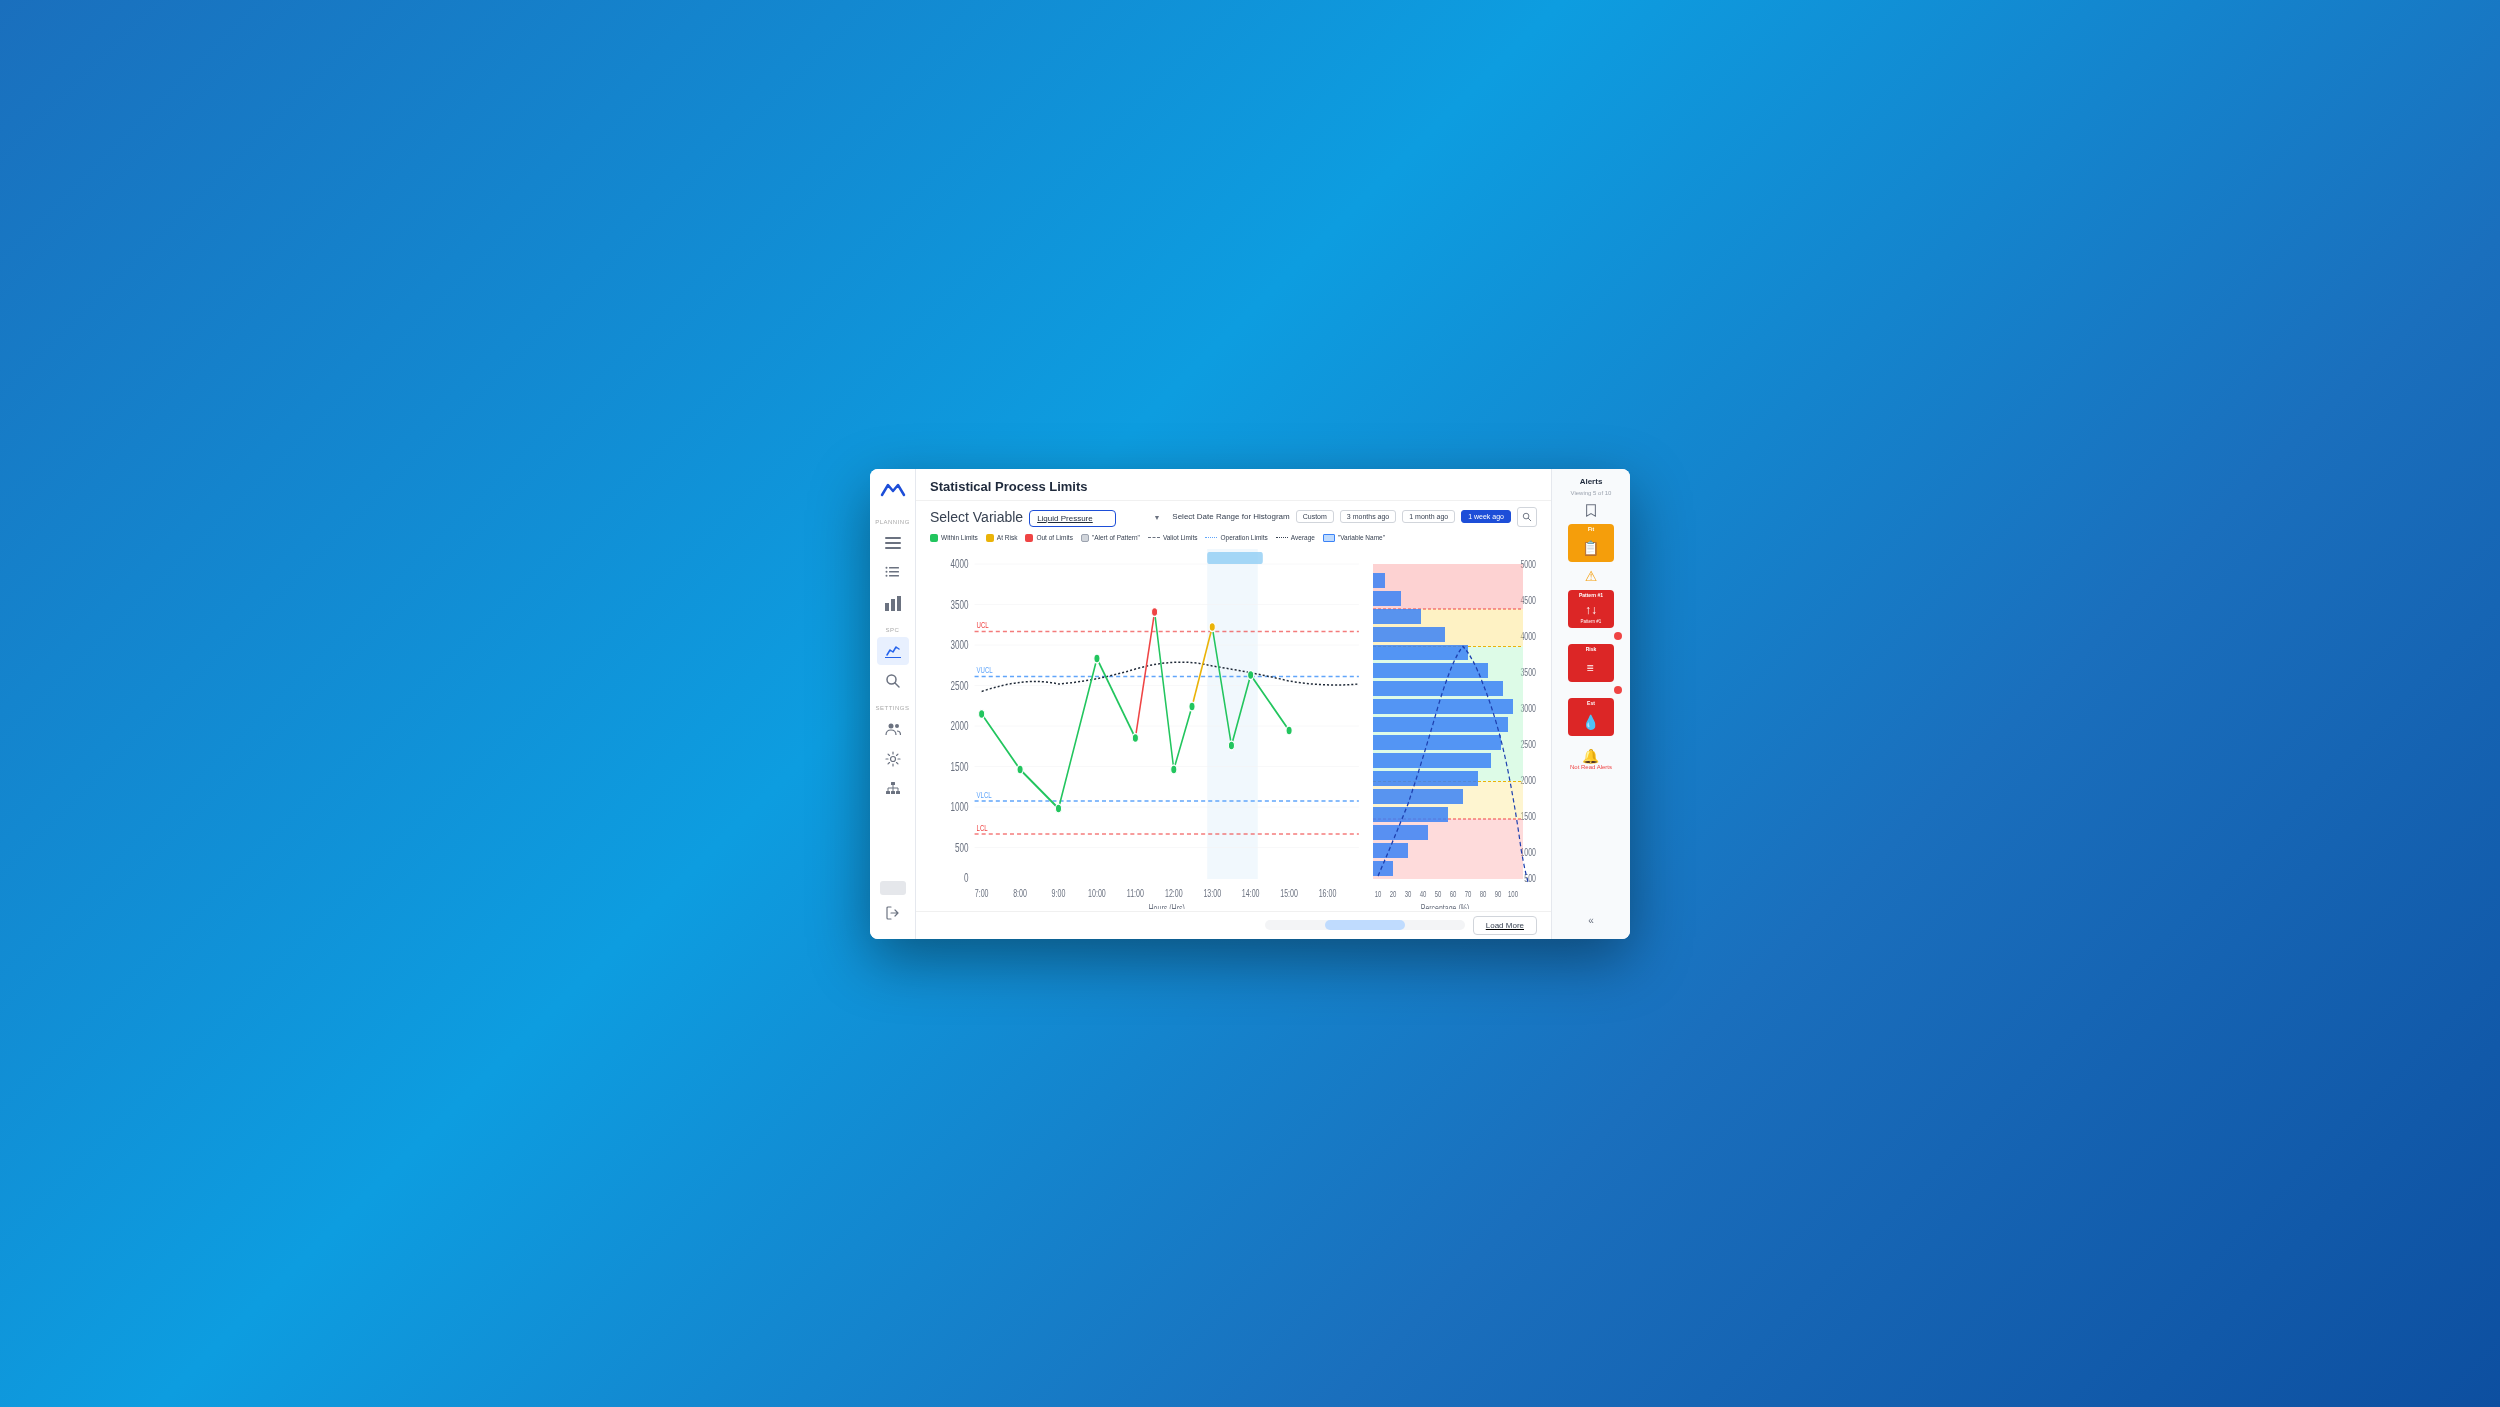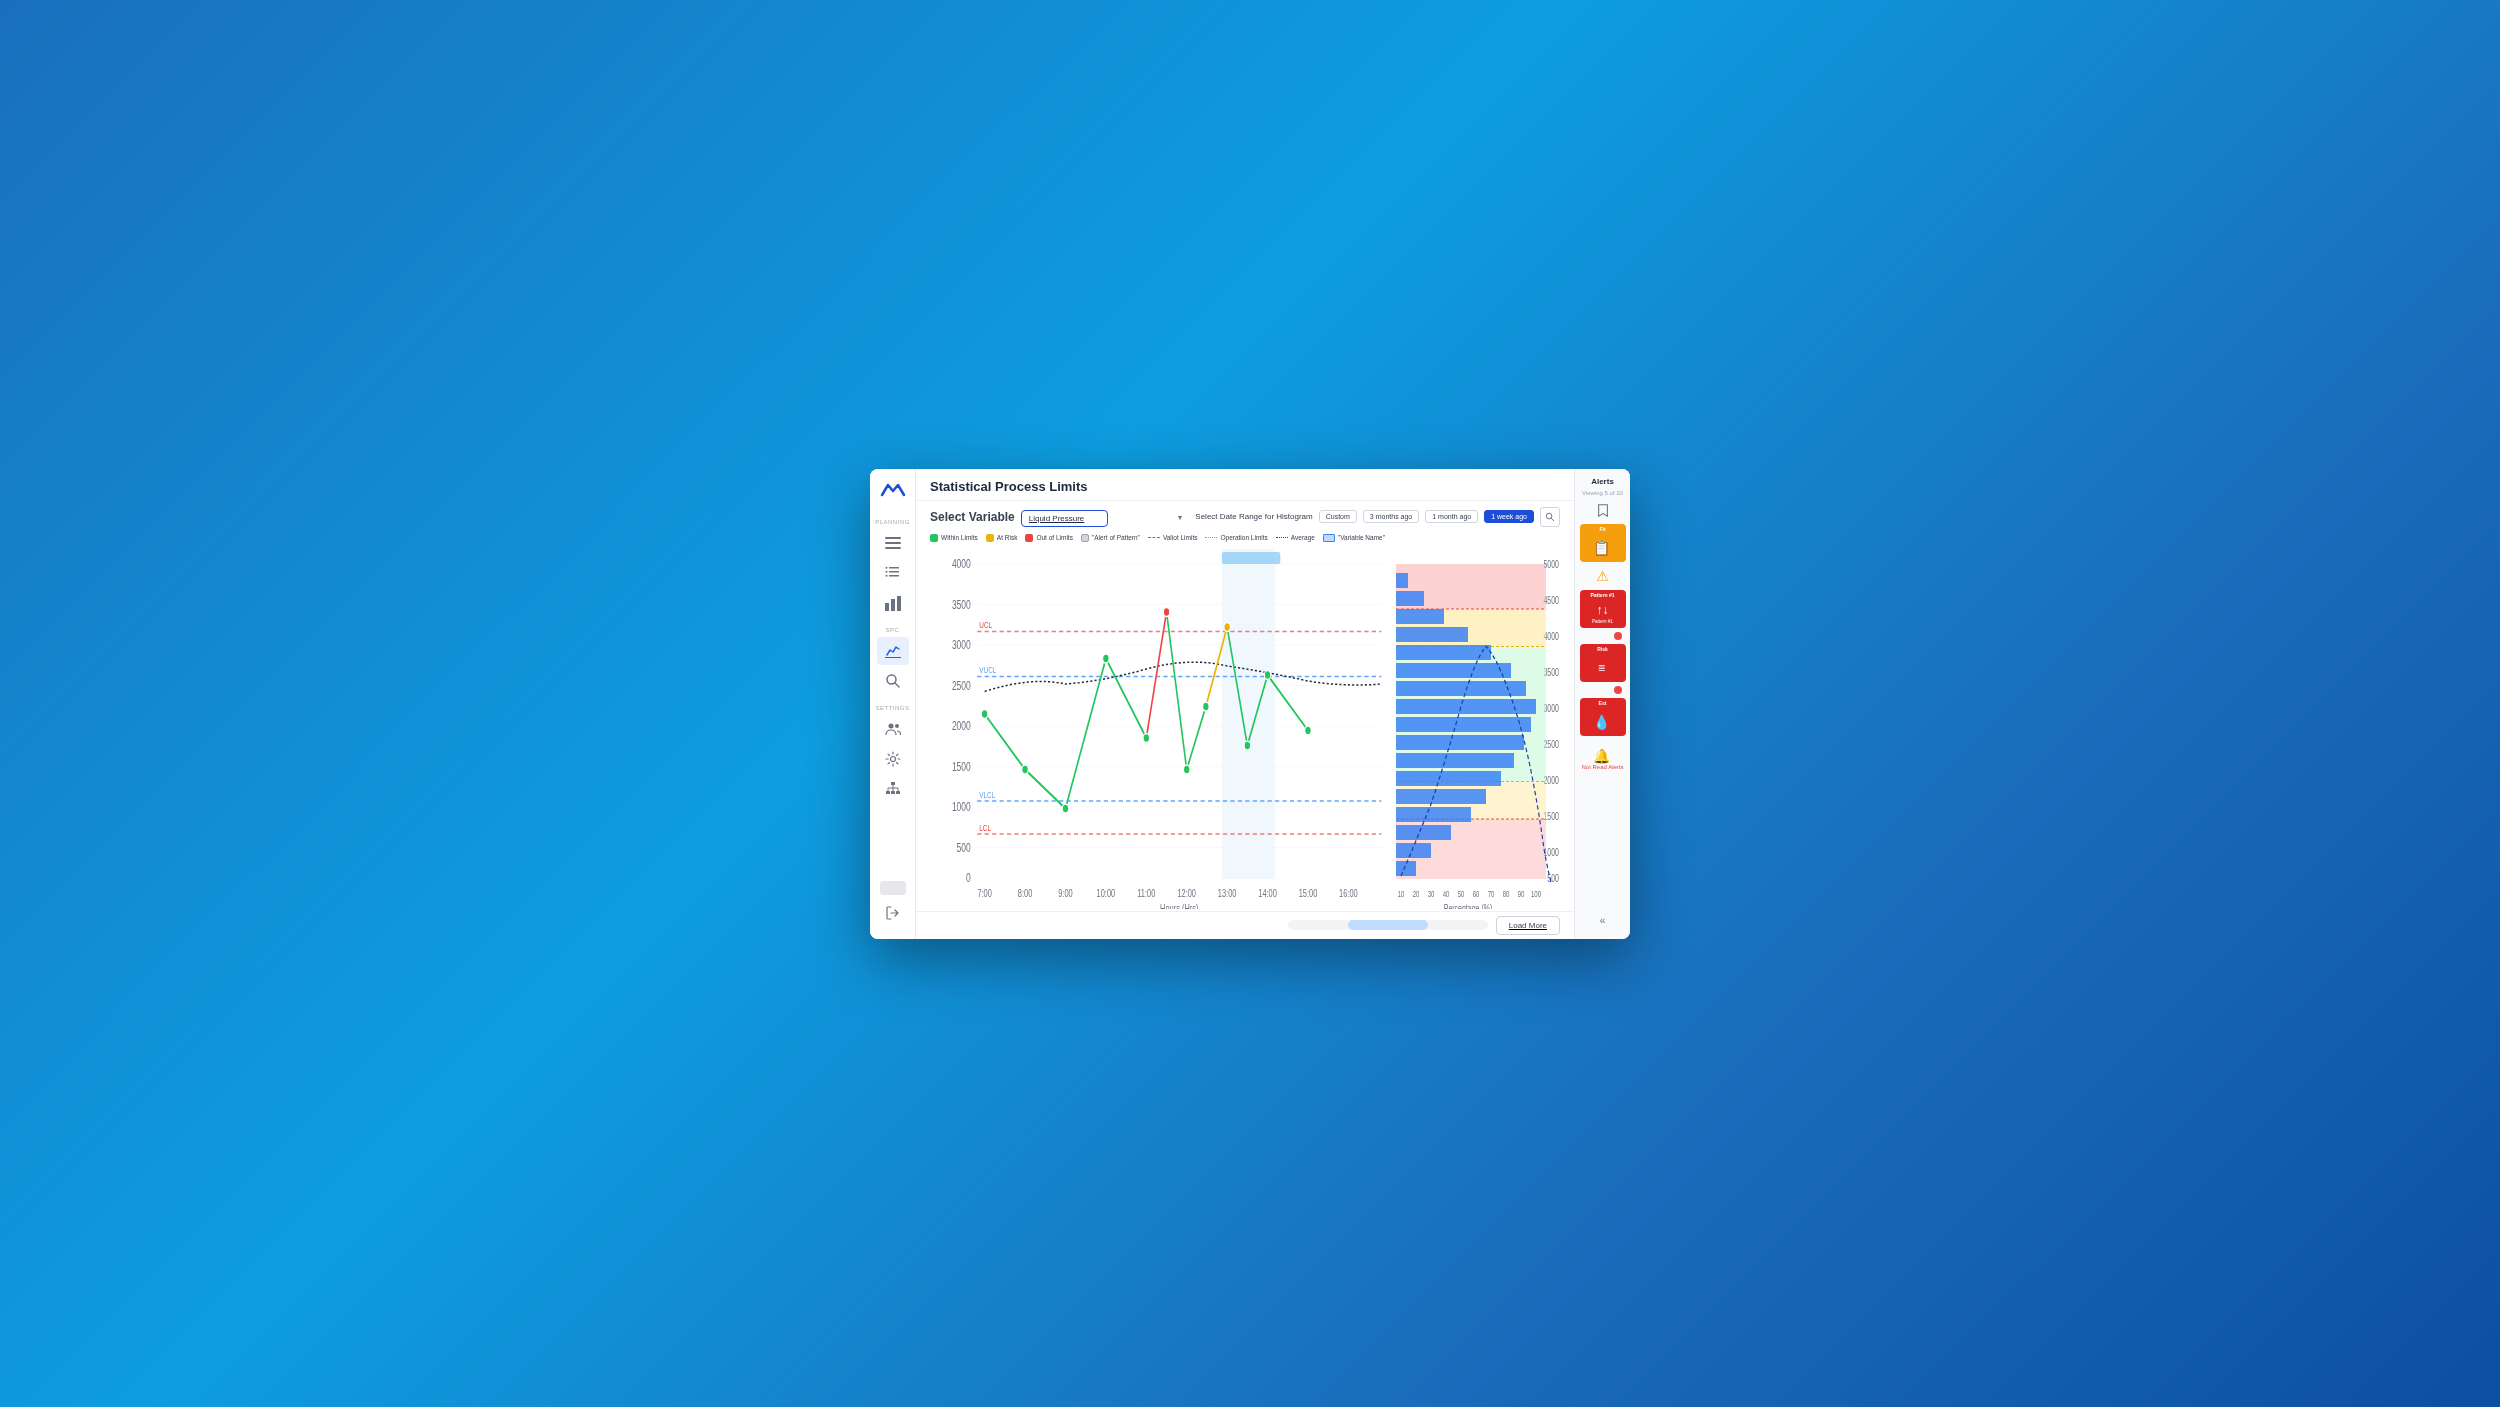--- a/index.html
+++ b/index.html
@@ -93,24 +93,23 @@
     .header {
       padding: 10px 14px 6px;
       border-bottom: 1px solid #f0f0f0;
     }
     .header h1 {
       font-size: 13px;
       font-weight: 600;
       color: #1e293b;
     }
     .select-variable-label {
-      font-size: 12px;
+      font-size: 14px;
       color: #374151;
       white-space: nowrap;
-      font-weight: bold;
     }
     .variable-select {
       flex: 1;
       max-width: 200px;
       border: 1.5px solid #1d4ed8;
       border-radius: 4px;
       padding: 3px 22px 3px 7px;
       font-size: 8px;
       color: #1e293b;
       background: #fff;
@@ -244,21 +243,21 @@
       background: #fff;
       border: 1px solid #d1d5db;
       border-radius: 4px;
       font-size: 8px;
       cursor: pointer;
       color: #374151;
       white-space: nowrap;
     }
     
     .alerts-panel {
-      width: 56px;
+      width: 79px;
       background: #f8fafc;
       border-left: 1px solid #e5e8ee;
       display: flex;
       flex-direction: column;
       align-items: center;
       padding: 8px 4px;
       gap: 4px;
       overflow-y: auto;
       position: relative;
     }

